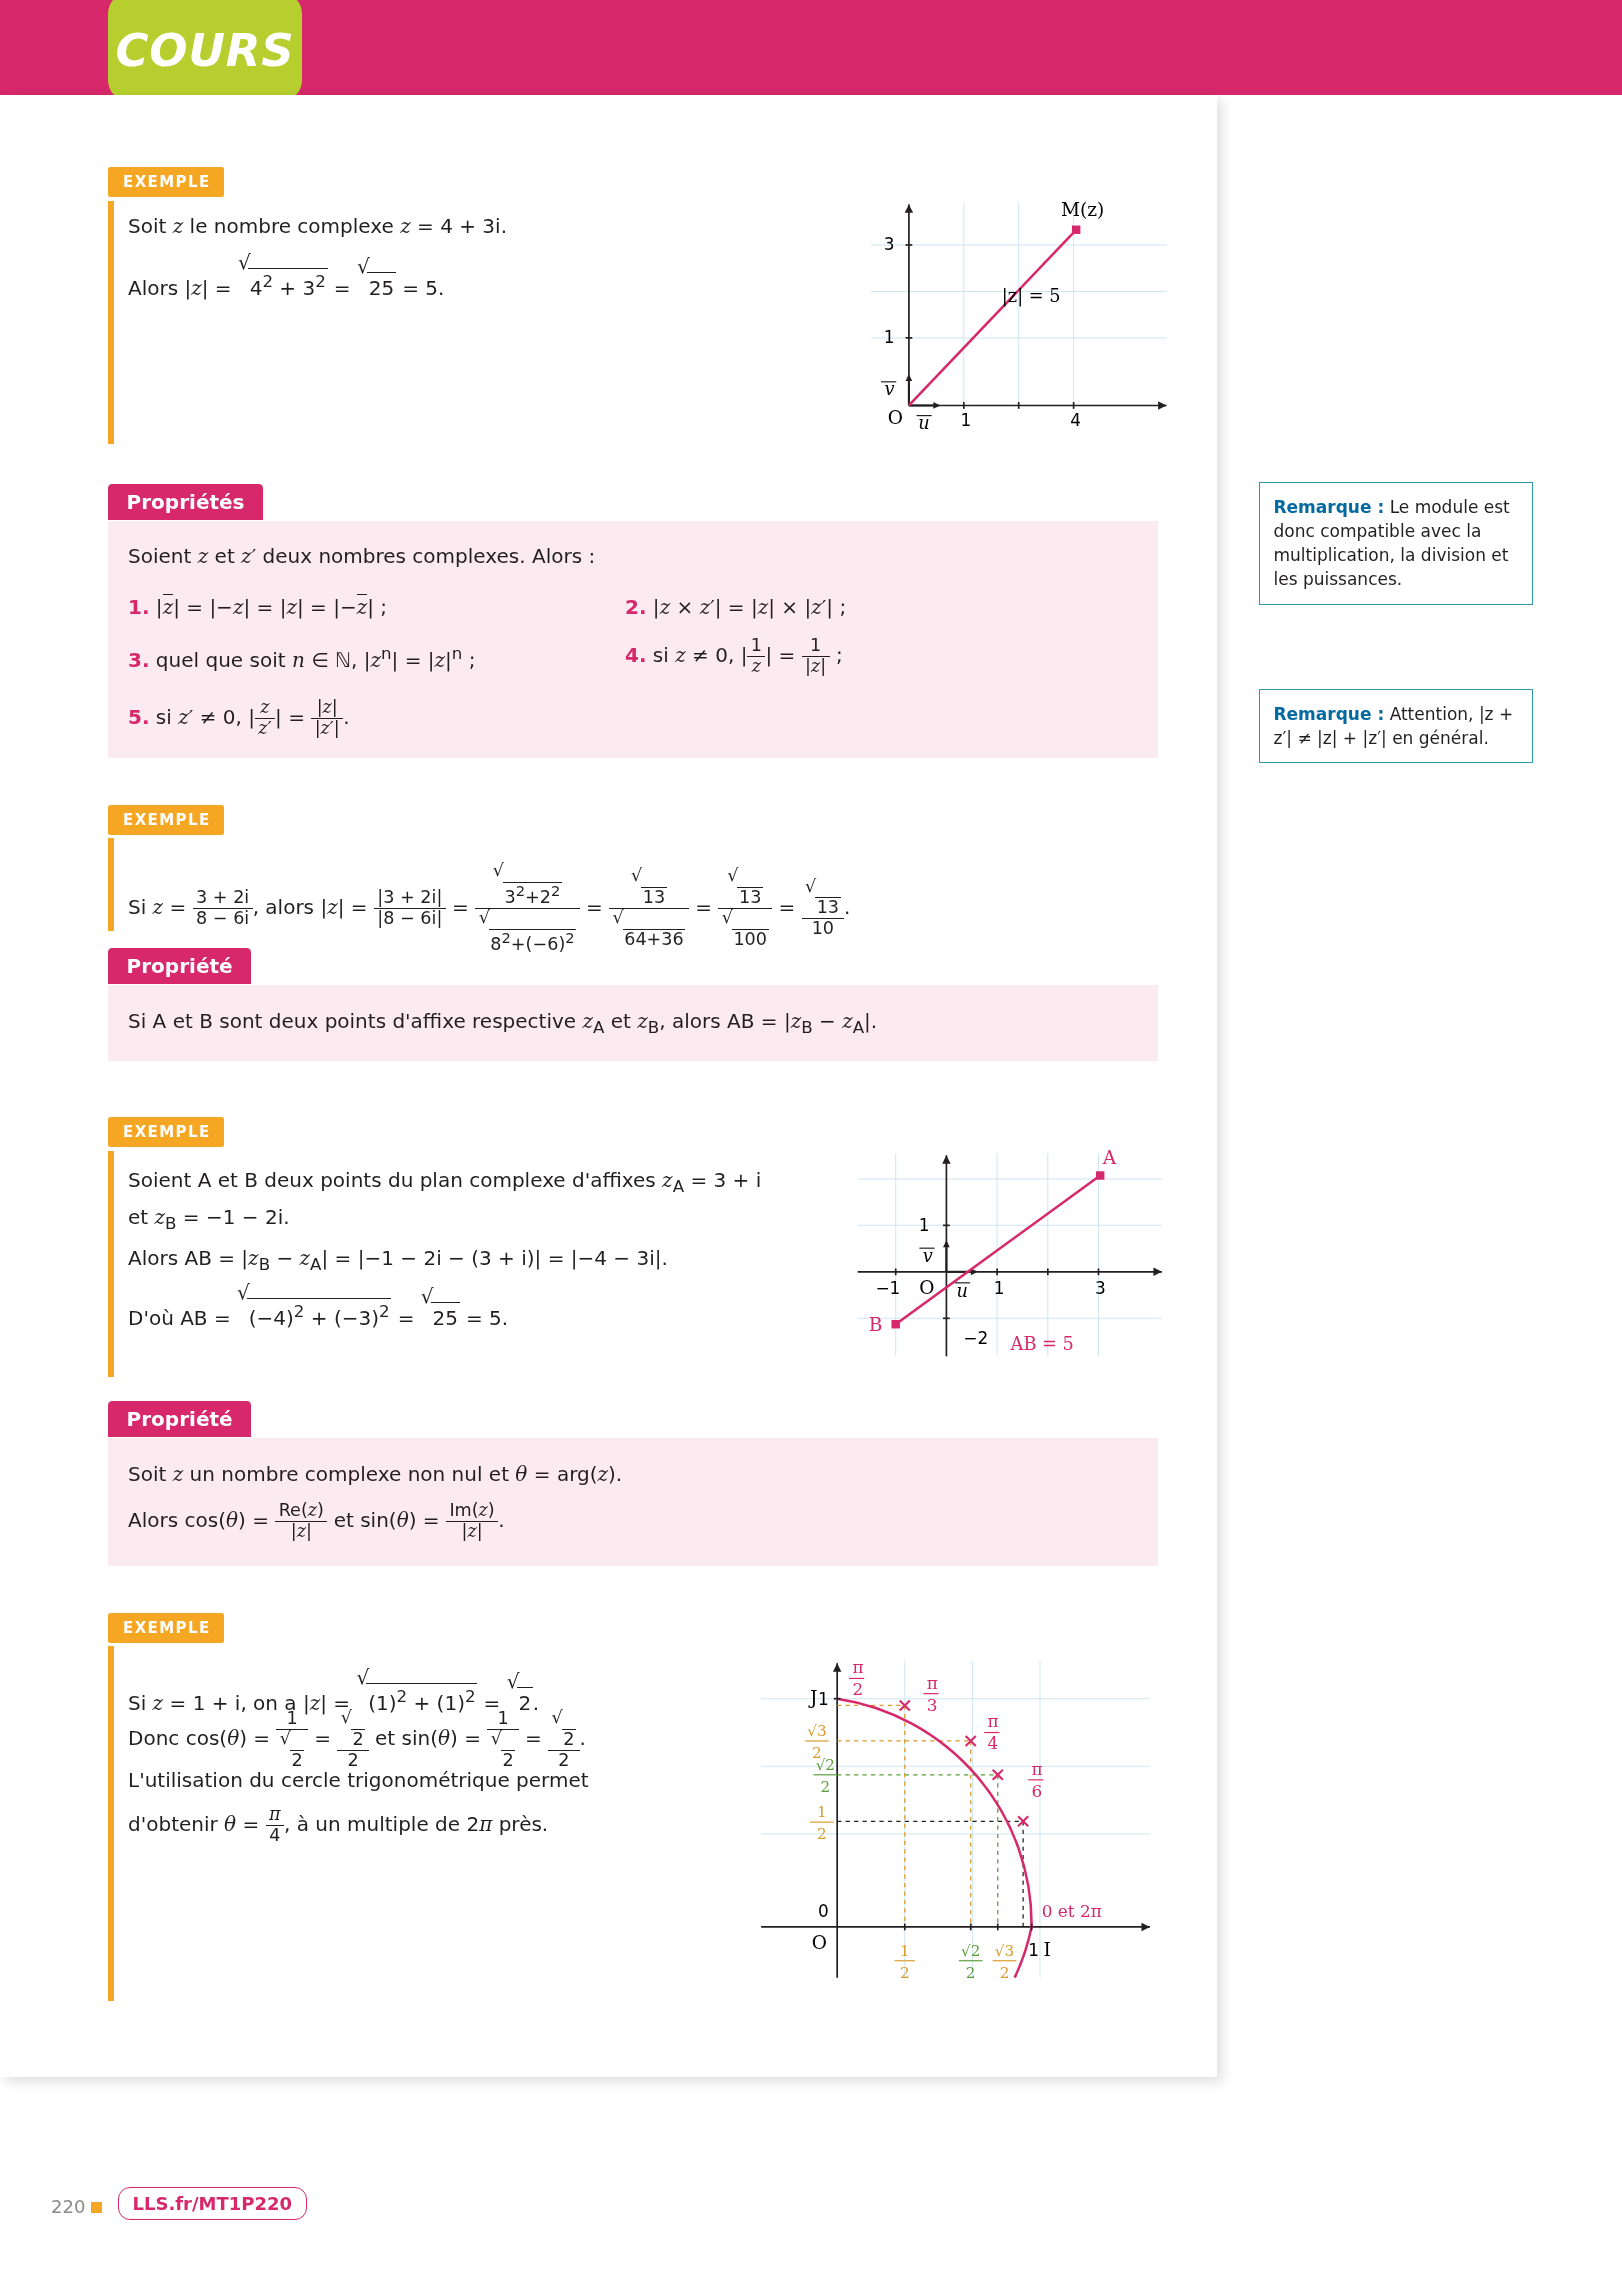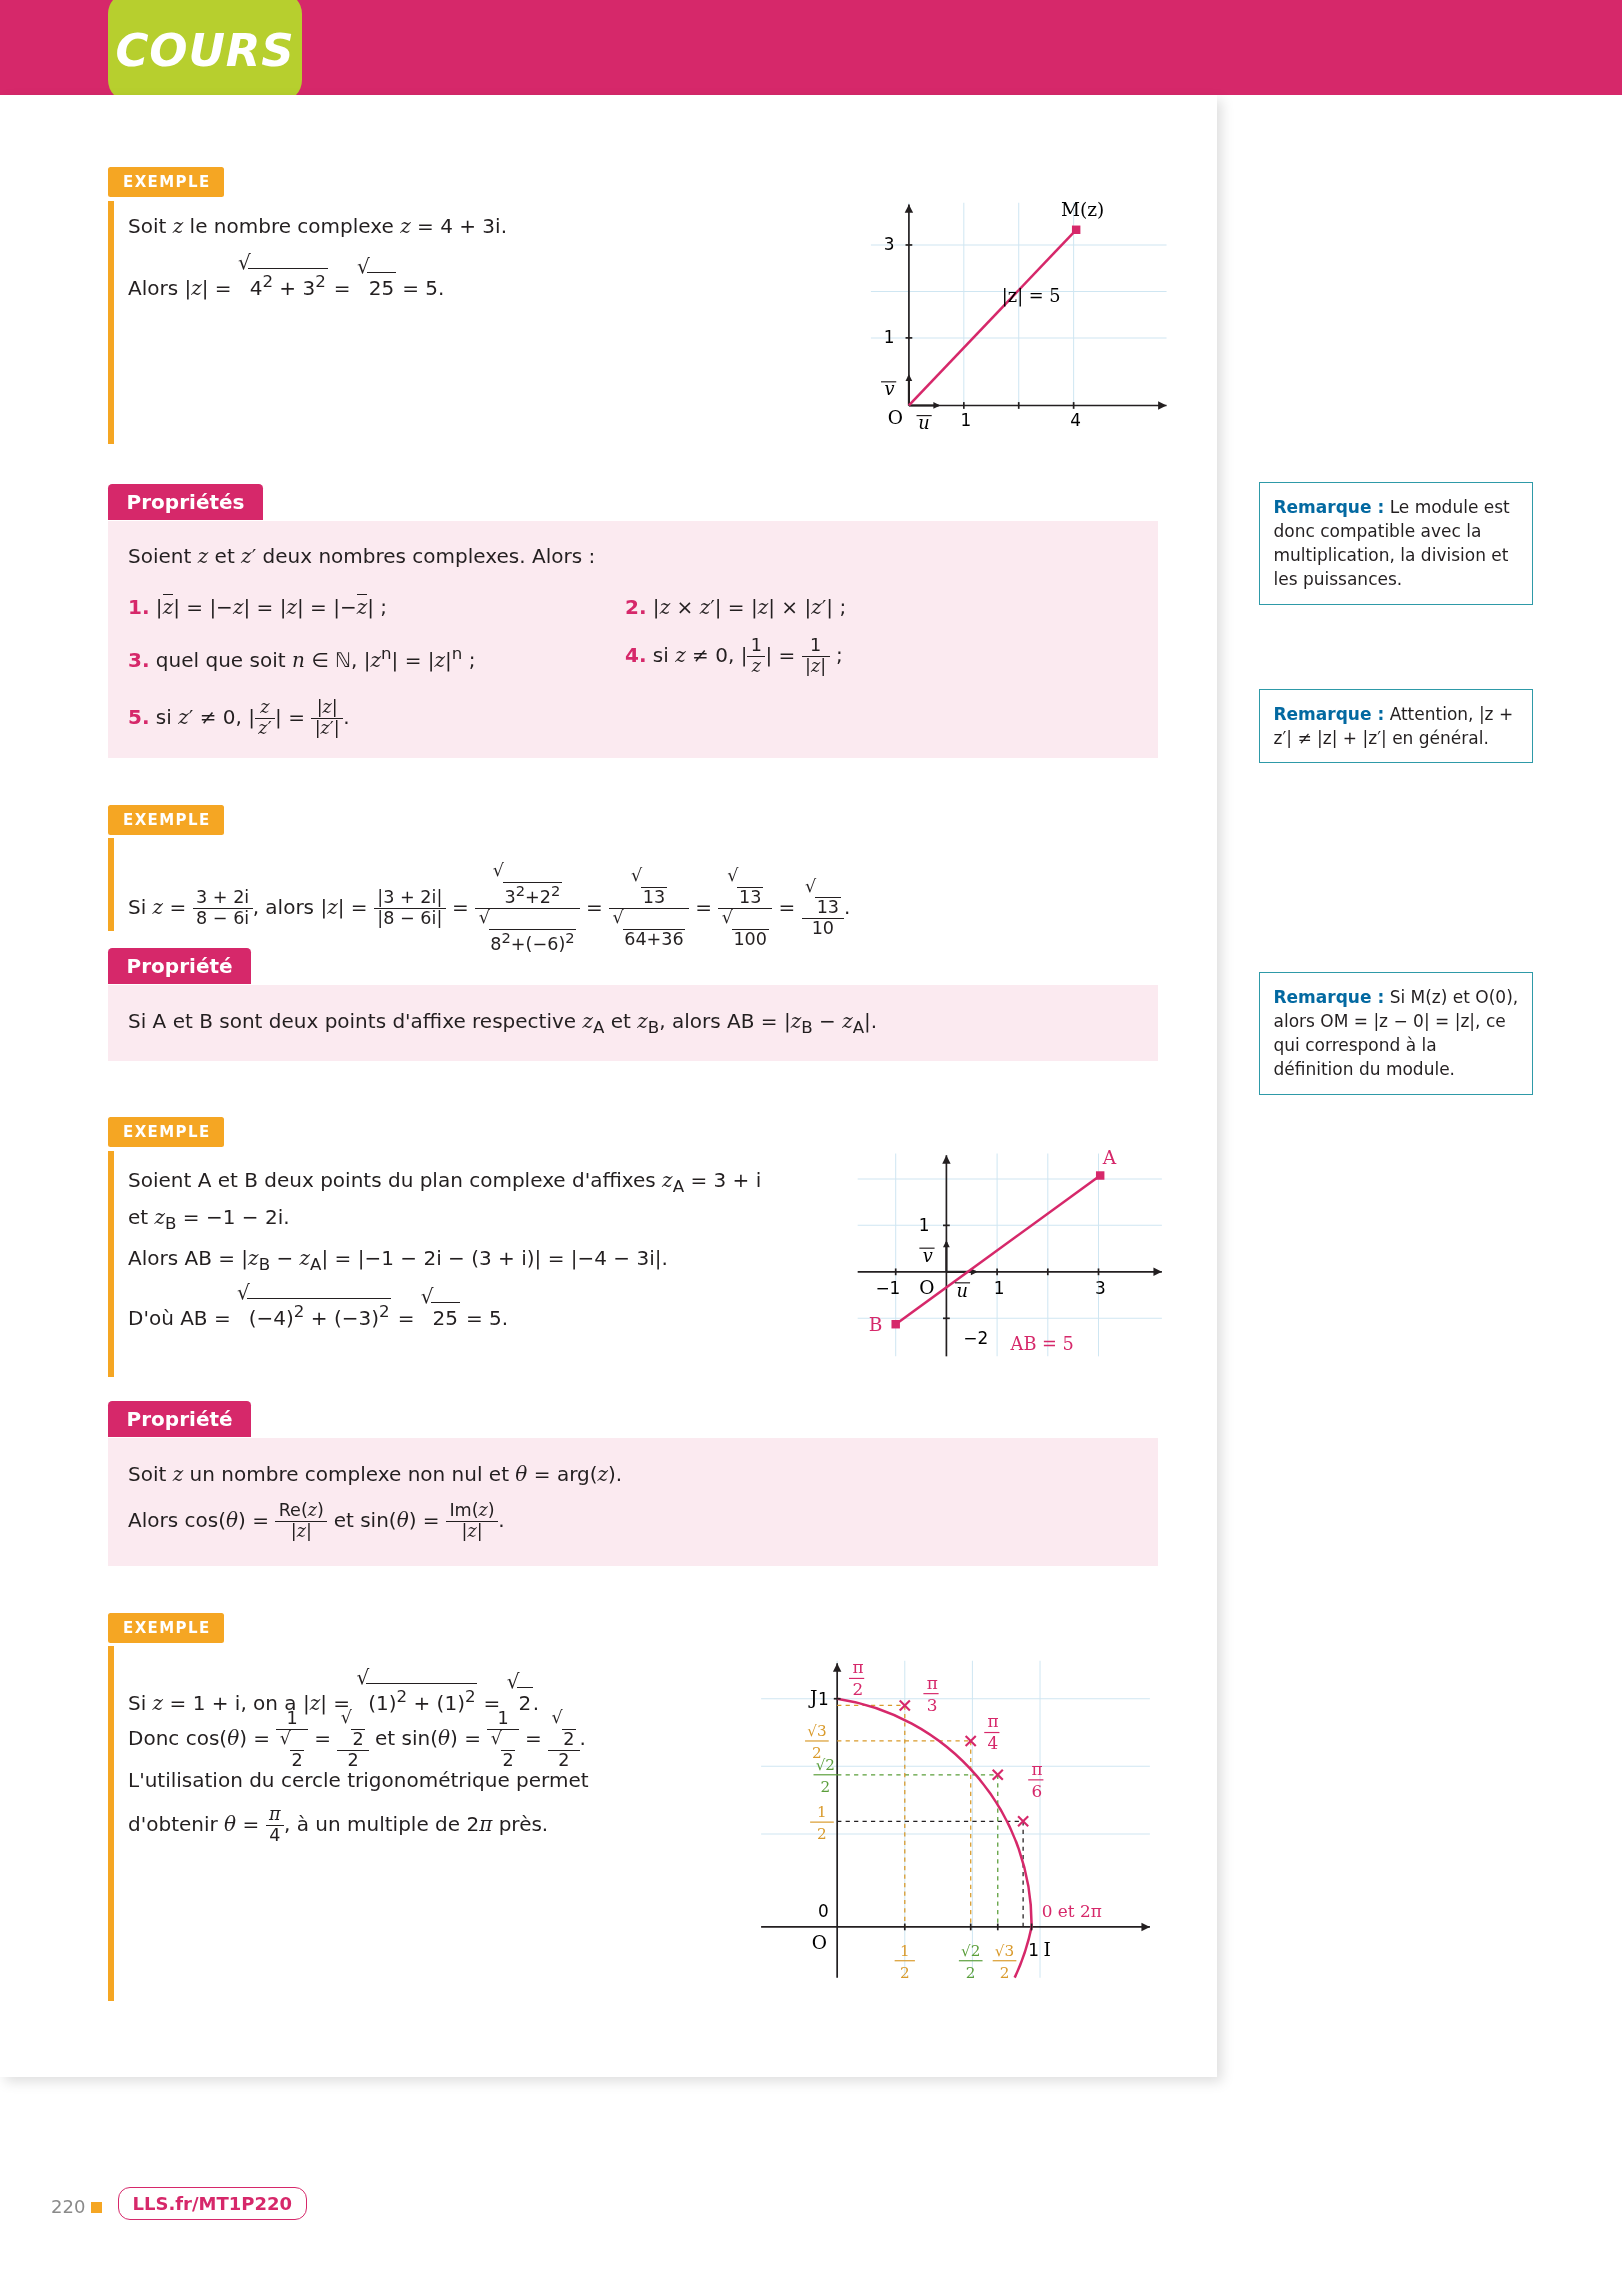--- a/index.html
+++ b/index.html
@@ -180,24 +180,20 @@
     <span class="frac"><span class="n"><span class="sq"><span class="bar">13</span></span></span><span class="d"><span class="sq"><span class="bar">100</span></span></span></span> =
     <span class="frac"><span class="n"><span class="sq"><span class="bar">13</span></span></span><span class="d">10</span></span>.
   </div>
 
   <div class="prop-head" style="left:108px;top:948px;">Propriété</div>
   <div class="prop-box" style="left:108px;top:985px;width:1050px;height:76px;"></div>
   <div class="txt" style="left:128px;top:1006px;">
     Si A et B sont deux points d'affixe respective <i class="v">z</i><sub>A</sub> et <i class="v">z</i><sub>B</sub>, alors AB = |<i class="v">z</i><sub>B</sub> − <i class="v">z</i><sub>A</sub>|.
   </div>
 
-  <div class="remark" style="left:1259px;top:972px;width:245px;">
-    <b>Remarque :</b>
-    <span>Si M(z) et O(0), alors OM = |z − 0| = |z|, ce qui correspond à la définition du module.</span>
-  </div>
 
   <div class="exemple-tag" style="left:108px;top:1117px;">EXEMPLE</div>
   <div class="exemple-bar" style="left:108px;top:1151px;height:226px;"></div>
 
   <div class="txt" style="left:128px;top:1165px;">
     Soient A et B deux points du plan complexe d'affixes <i class="v">z</i><sub>A</sub> = 3 + i
   </div>
   <div class="txt" style="left:128px;top:1202px;">
     et <i class="v">z</i><sub>B</sub> = −1 − 2i.
   </div>

